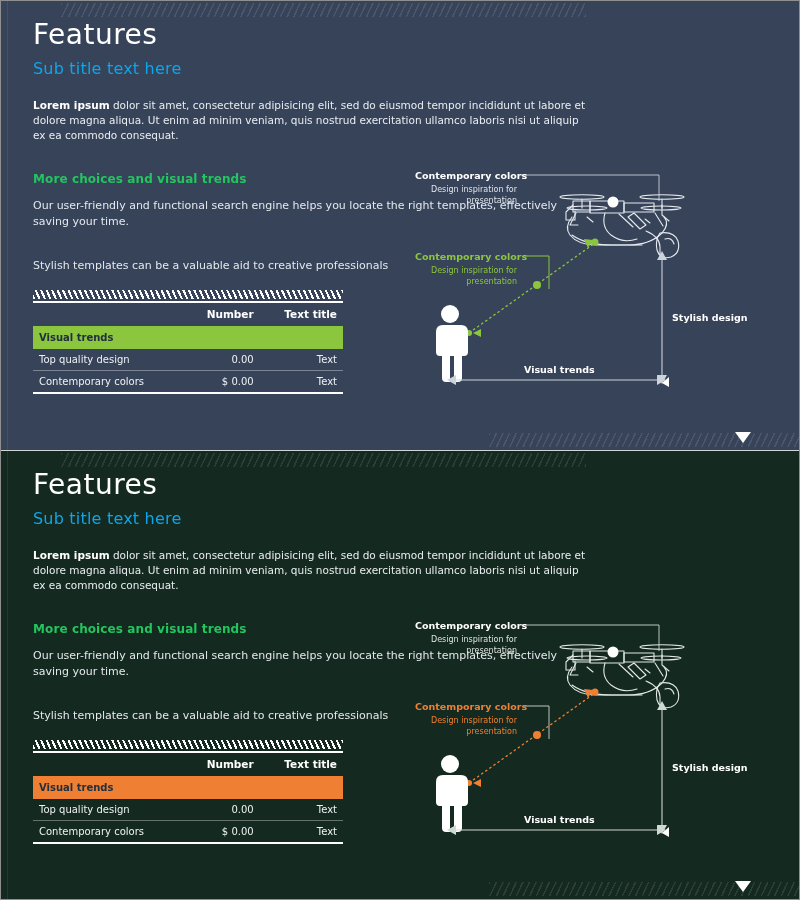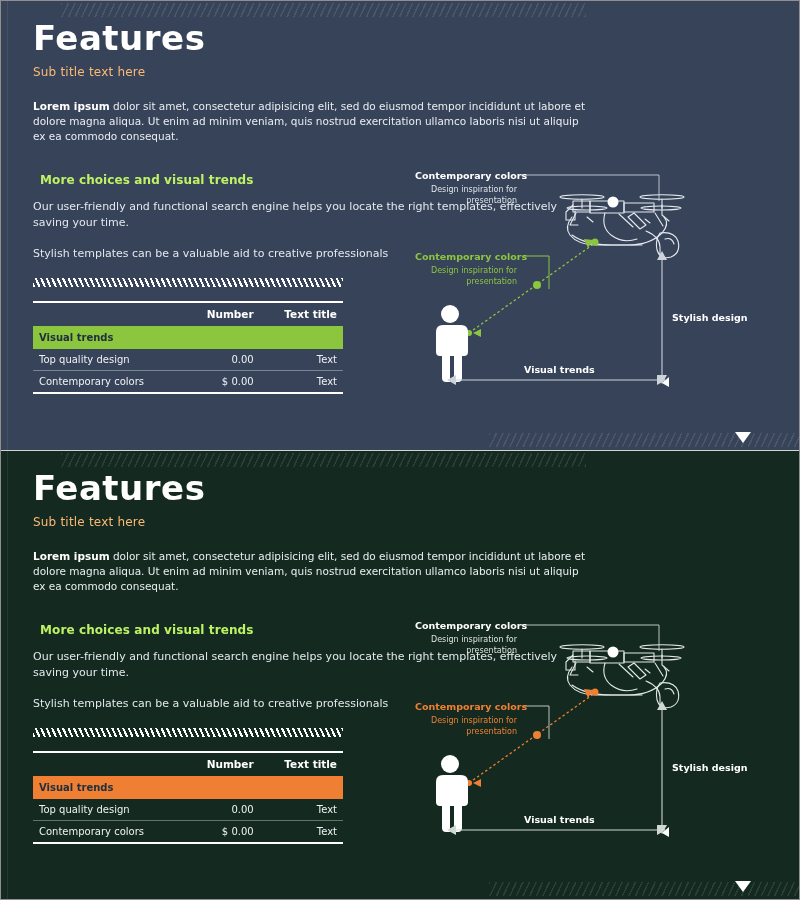--- a/index.html
+++ b/index.html
@@ -23,27 +23,27 @@
   .hatch.bot-right{right:0px;bottom:3px;width:310px;height:14px;}
 
   .left-rule{position:absolute;left:6px;top:0;width:1px;height:100%;background:rgba(255,255,255,.07);}
 
   .tri{position:absolute;right:48px;bottom:7px;width:0;height:0;
        border-left:8px solid transparent;border-right:8px solid transparent;
        border-top:11px solid #ffffff;}
 
   
   .content{position:absolute;left:32px;top:20px;width:560px;}
-  .title{font-size:34px;font-weight:bold;color:#ffffff;letter-spacing:.5px;line-height:1;margin:0;}
-  .subtitle{font-size:12px;color:#fdba74;margin:10px 0 0 0;font-weight:normal;letter-spacing:.2px;}
+  .title{font-size:28px;font-weight:normal;color:#ffffff;letter-spacing:.5px;line-height:1;margin:0;}
+  .subtitle{font-size:16px;color:#0ea5e9;margin:10px 0 0 0;font-weight:normal;letter-spacing:.2px;}
   .lead{font-size:10.5px;color:#e9edf1;line-height:1.45;margin:20px 8px 0 0;width:556px;}
   .lead b{font-weight:bold;color:#ffffff;}
-  .h3{font-size:12px;font-weight:bold;color:#bef264;margin:28px 0 0 7px;letter-spacing:.1px;}
+  .h3{font-size:12px;font-weight:bold;color:#22c55e;margin:28px 0 0 0;letter-spacing:.1px;}
   .para{font-size:11px;color:#e3e8ed;line-height:1.5;margin:12px 0 0 0;}
-  .para2{margin-top:14px;}
+  .para2{margin-top:27px;}
 
   .zigzag{margin-top:16px;width:310px;height:9px;
     background-image:repeating-linear-gradient(66deg,
       #ffffff 0px,#ffffff 2px,
       rgba(0,0,0,0) 2px,rgba(0,0,0,0) 5px);}
 
   
   .tbl{position:absolute;left:32px;top:300px;width:310px;border-collapse:collapse;}
   .tbl td,.tbl th{font-size:10px;padding:5px 6px;color:#eef2f5;text-align:right;font-weight:normal;}
   .tbl th{font-weight:bold;color:#ffffff;font-size:10.5px;padding-bottom:6px;}

